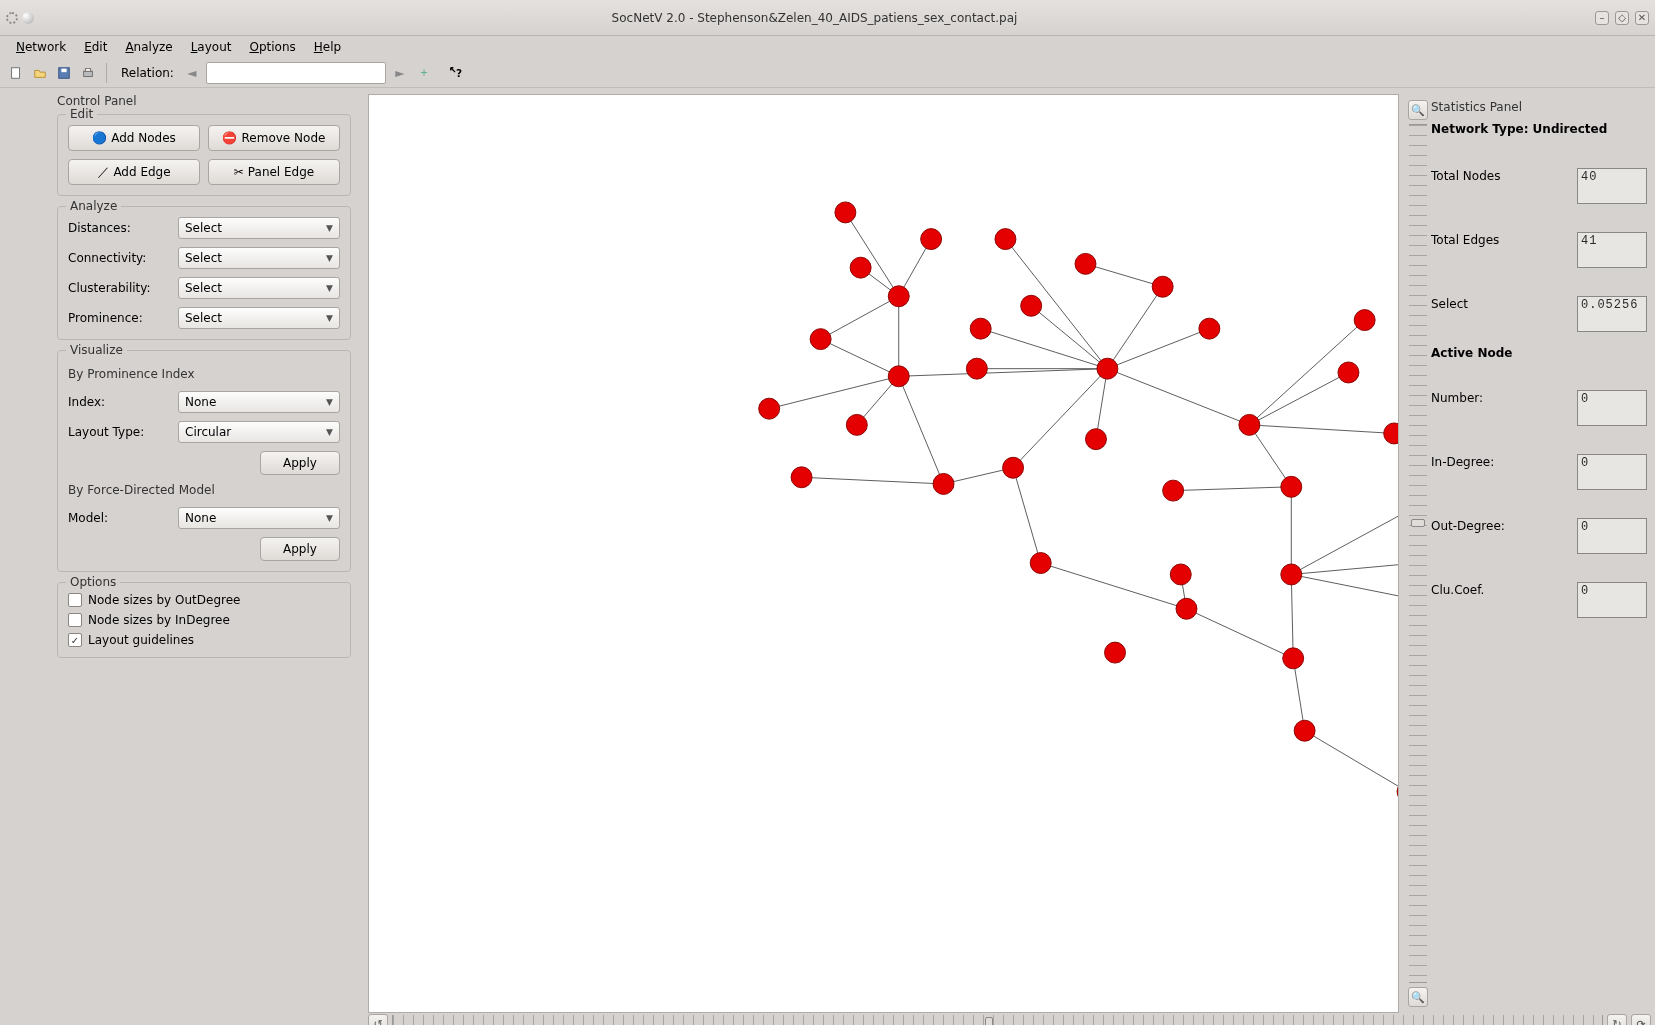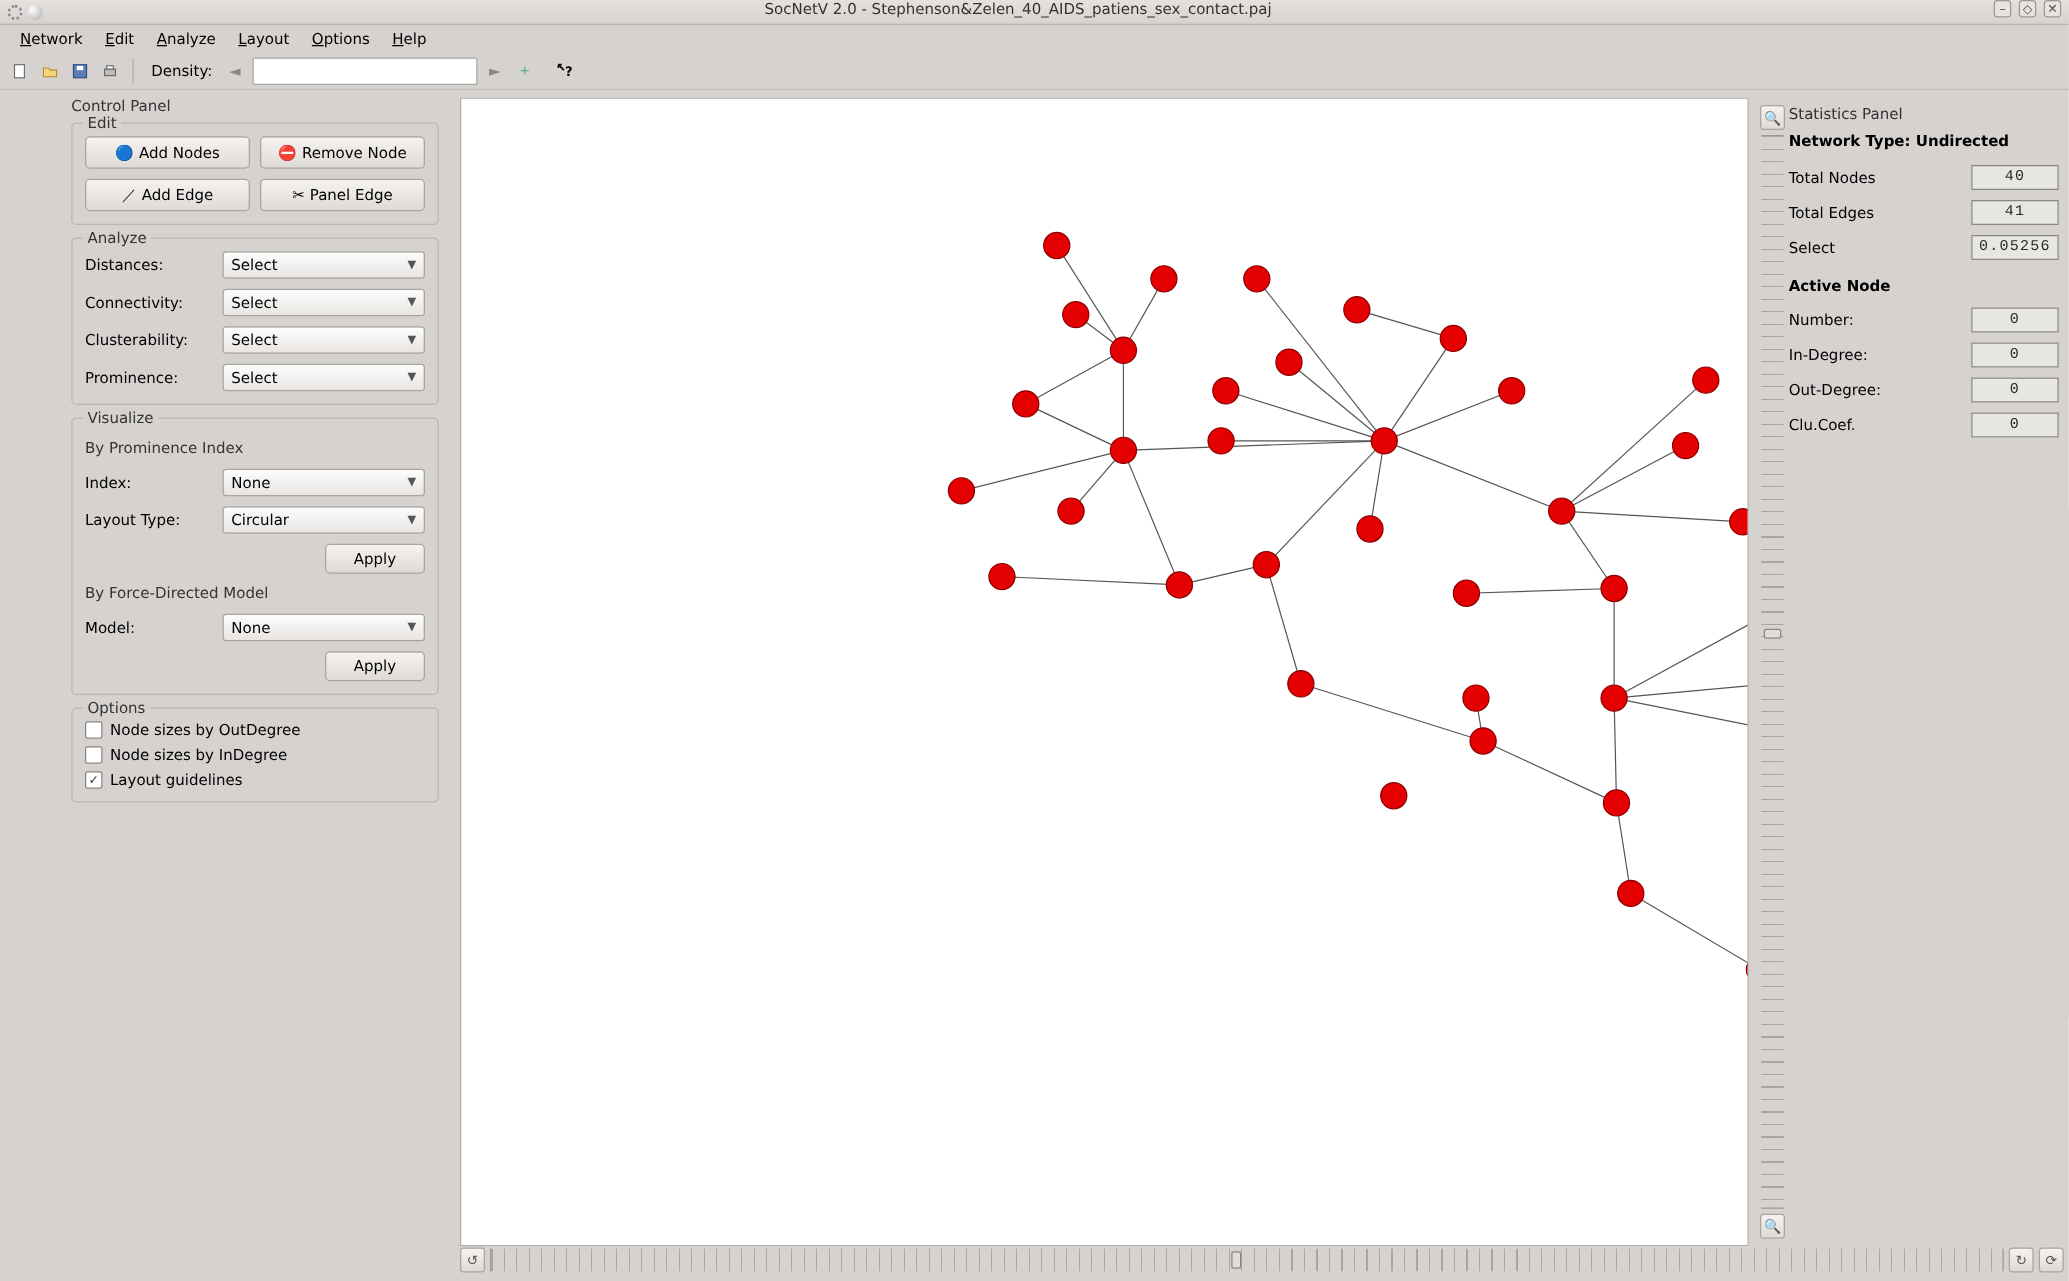--- a/index.html
+++ b/index.html
@@ -1,19 +1,19 @@
 <!DOCTYPE html>
 <html><head>
 <meta charset="utf-8">
 <style>
 * { box-sizing: border-box; margin: 0; padding: 0; font-family: "DejaVu Sans", "Liberation Sans", Arial, sans-serif; font-size: 12px; }
 body { background: #d6d2d0; width: 1655px; height: 1025px; overflow: hidden; user-select: none; }
 
 
-.titlebar { height: 20px; display: flex; padding: 0 6px; background: linear-gradient(#e4e1de,#d6d2d0); border-bottom: 1px solid #b8b4b0; gap: 12px; }
+.titlebar { height: 36px; display: flex; align-items: center; padding: 0 6px; background: linear-gradient(#e4e1de,#d6d2d0); border-bottom: 1px solid #b8b4b0; gap: 12px; }
 .titlebar .app-icons { display: flex; gap: 4px; align-items: center; }
 .titlebar .title { flex: 1; text-align: center; font-size: 12px; color: #333; }
 .titlebar .winbtns { display: flex; gap: 6px; }
 .wbtn { width: 14px; height: 14px; border: 1px solid #999; border-radius: 3px; display:flex;align-items:center;justify-content:center;font-size:10px;color:#555;background:#e6e3e0;}
 .gear { width:12px;height:12px;border:2px dotted #888;border-radius:50%;}
 .orb { width:12px;height:12px;border-radius:50%;background:radial-gradient(circle at 30% 30%, #fff, #aaa);}
 
 
 .menubar { height: 22px; display: flex; align-items: center; padding: 0 8px; gap: 2px; background: #d6d2d0; }
 .menubar .mi { padding: 2px 8px; cursor: default; }
@@ -57,21 +57,21 @@
 .rightcol { width: 250px; display:flex; padding:6px 8px 6px 0;}
 .vslidercol { width:26px; display:flex; flex-direction:column; align-items:center;}
 .vslidercol .vruler { flex:1; width:18px; position:relative; border-top:1px solid #999; border-bottom:1px solid #999; margin:4px 0;}
 .vslidercol .vticks { position:absolute; inset:0; background-image: repeating-linear-gradient(to bottom, #888 0 1px, transparent 1px 10px); opacity:0.6;}
 .vthumb { position:absolute; left:2px; width:14px; height:8px; background:#e0ddd9; border:1px solid #888; border-radius:2px;}
 
 .statscol { flex:1; }
 .statscol .heading { font-size:12px; color:#333; margin-bottom:8px;}
 .statrow { display:flex; align-items:center; justify-content:space-between; margin-bottom:8px;}
 .statrow label { font-size:12px; }
-.digital { width:70px; height:20px; border:1px solid #888; background: #e8e6e2; font-family: "DSEG7","Courier New",monospace; font-size:12px; letter-spacing:1px; text-align:center; padding:1px 3px; color:#2a2a2a;}
+.digital { width:70px; height:36px; border:1px solid #888; background: #e8e6e2; font-family: "DSEG7","Courier New",monospace; font-size:12px; letter-spacing:1px; text-align:left; padding:1px 3px; color:#2a2a2a;margin-top:20px;}
 .bold { font-weight:bold; }
 
 .icon-svg { width:14px;height:14px; }
 </style>
 </head>
 <body>
 
 <div class="titlebar">
   <div class="app-icons">
     <span class="gear"></span>
@@ -111,21 +111,21 @@
         <rect x="5" y="3" width="6" height="4" fill="#fff"></rect>
       </svg>
     </div>
   <div class="tbtn">
       <svg class="icon-svg" viewBox="0 0 16 16">
         <rect x="3" y="6" width="10" height="6" fill="#bbb" stroke="#666"></rect>
         <rect x="5" y="3" width="6" height="3" fill="#fff" stroke="#666"></rect>
       </svg>
     </div>
   <div style="width:1px;height:20px;background:#b0aca8;margin:0 4px;"></div>
-  <span class="lbl">Density:</span>
+  <span class="lbl">Relation:</span>
   <div class="navbtn">◄</div>
   <div class="combo"></div>
   <div class="navbtn">►</div>
   <div class="navbtn" style="color:#4a8;">＋</div>
   <div class="tbtn" style="margin-left:8px;">
       <svg class="icon-svg" viewBox="0 0 16 16">
         <path d="M2 2 L7 7" stroke="#000" stroke-width="1.5"></path>
         <path d="M2 2 L2 5 M2 2 L5 2" stroke="#000" stroke-width="1.5"></path>
         <text x="8" y="12" font-size="10" font-weight="bold">?</text>
       </svg>

